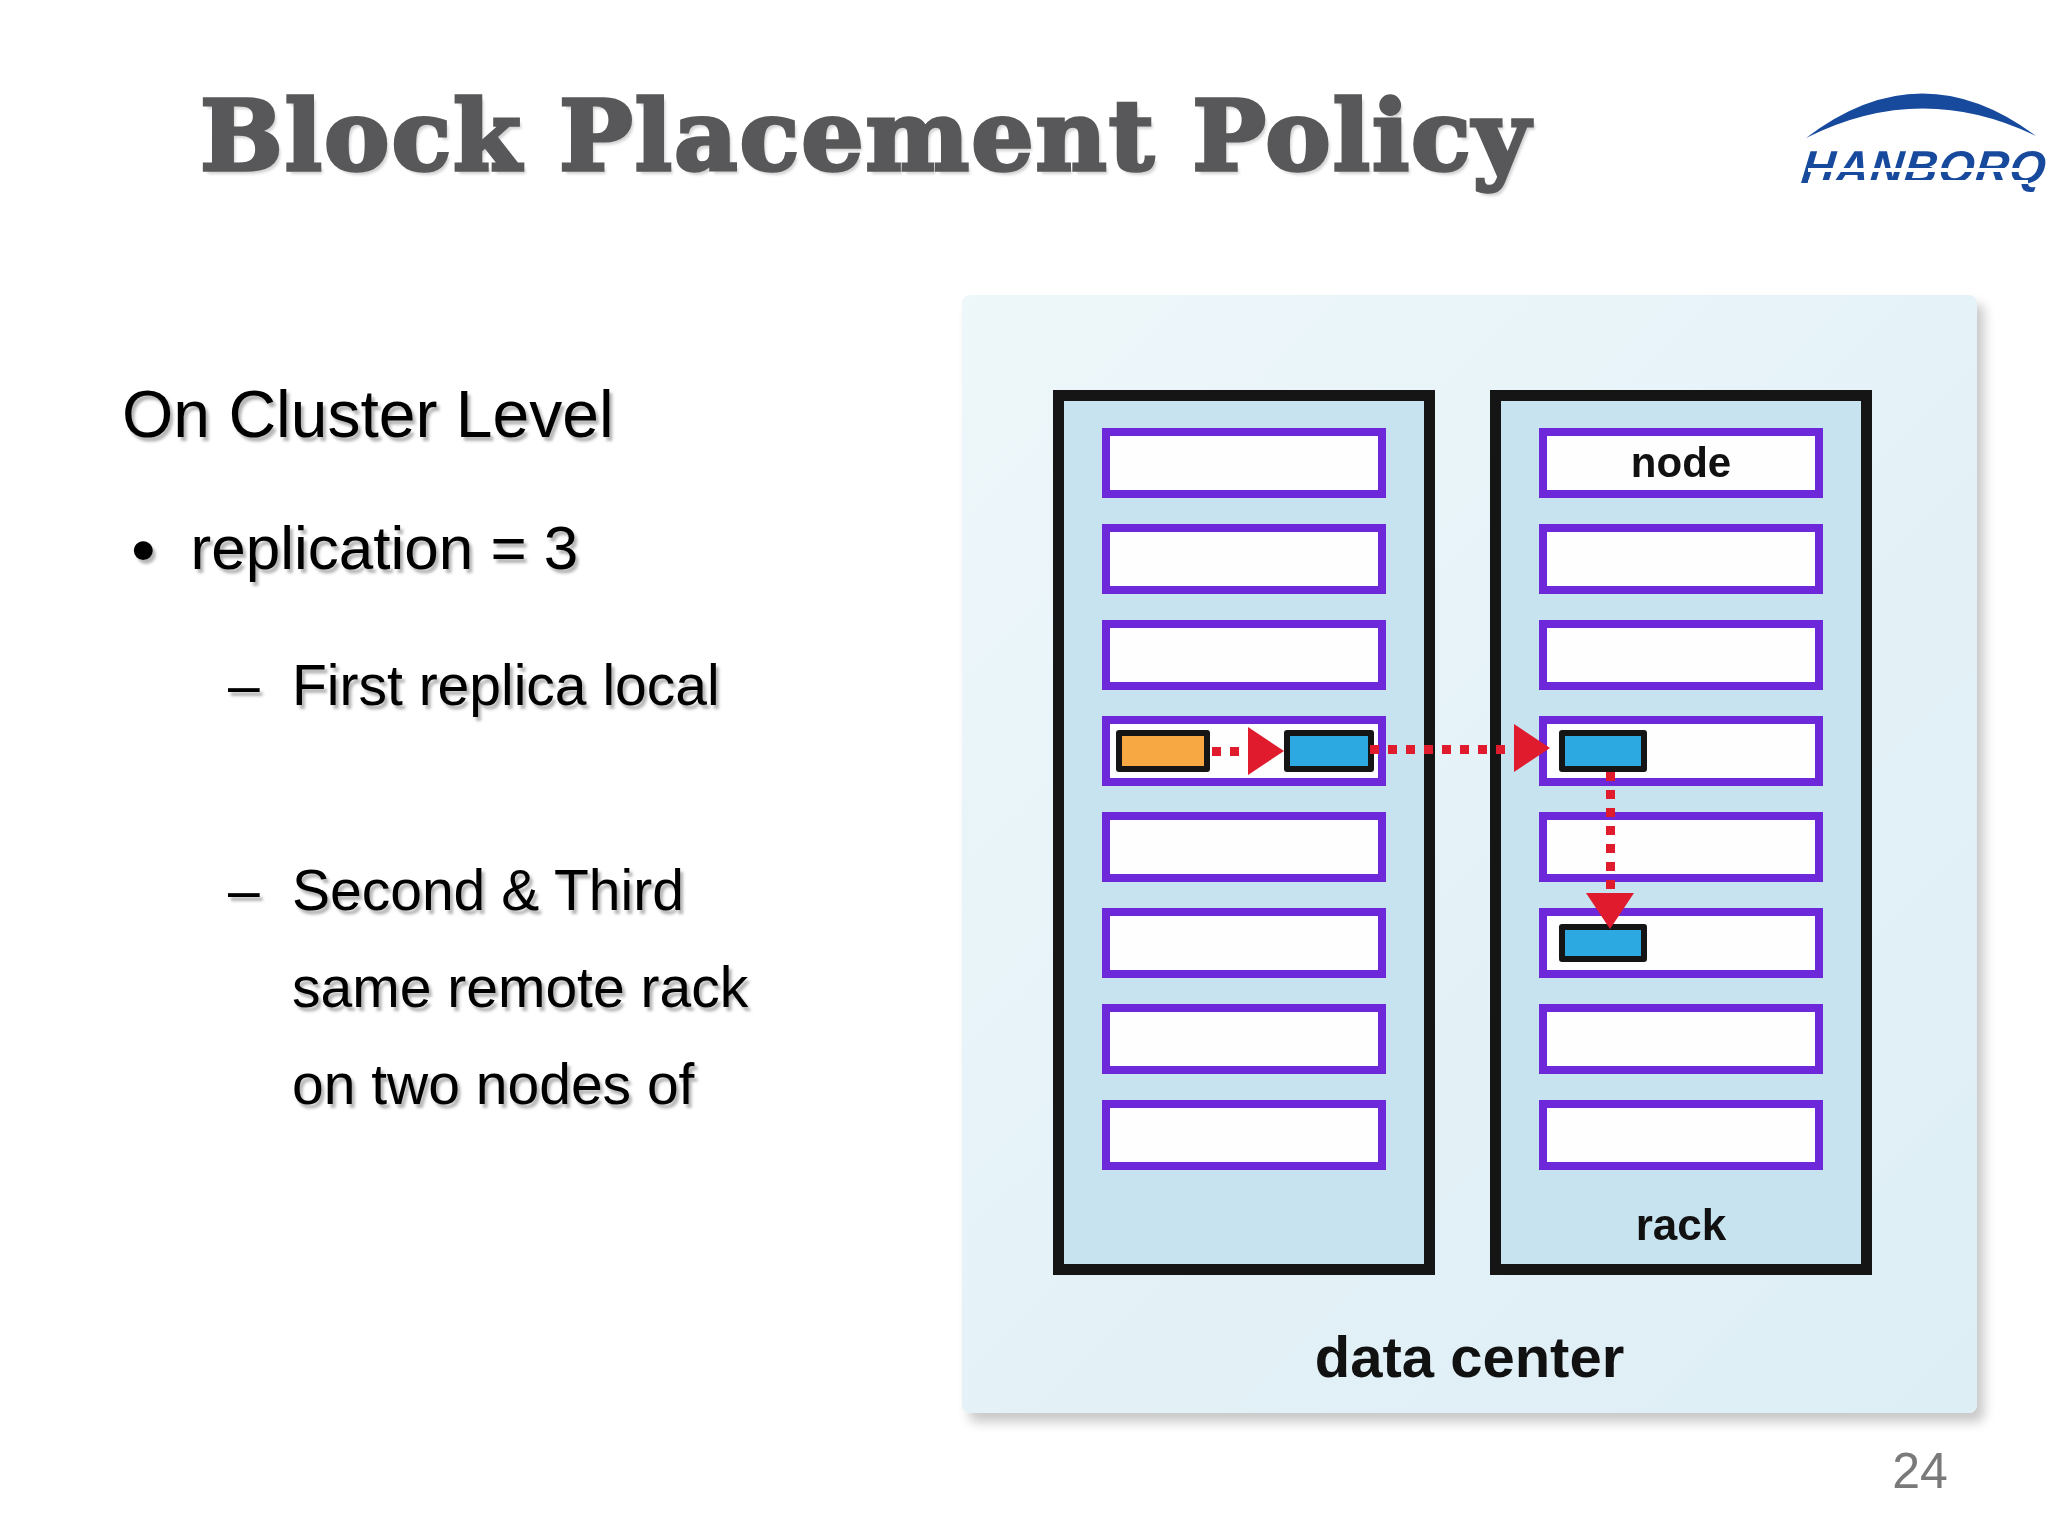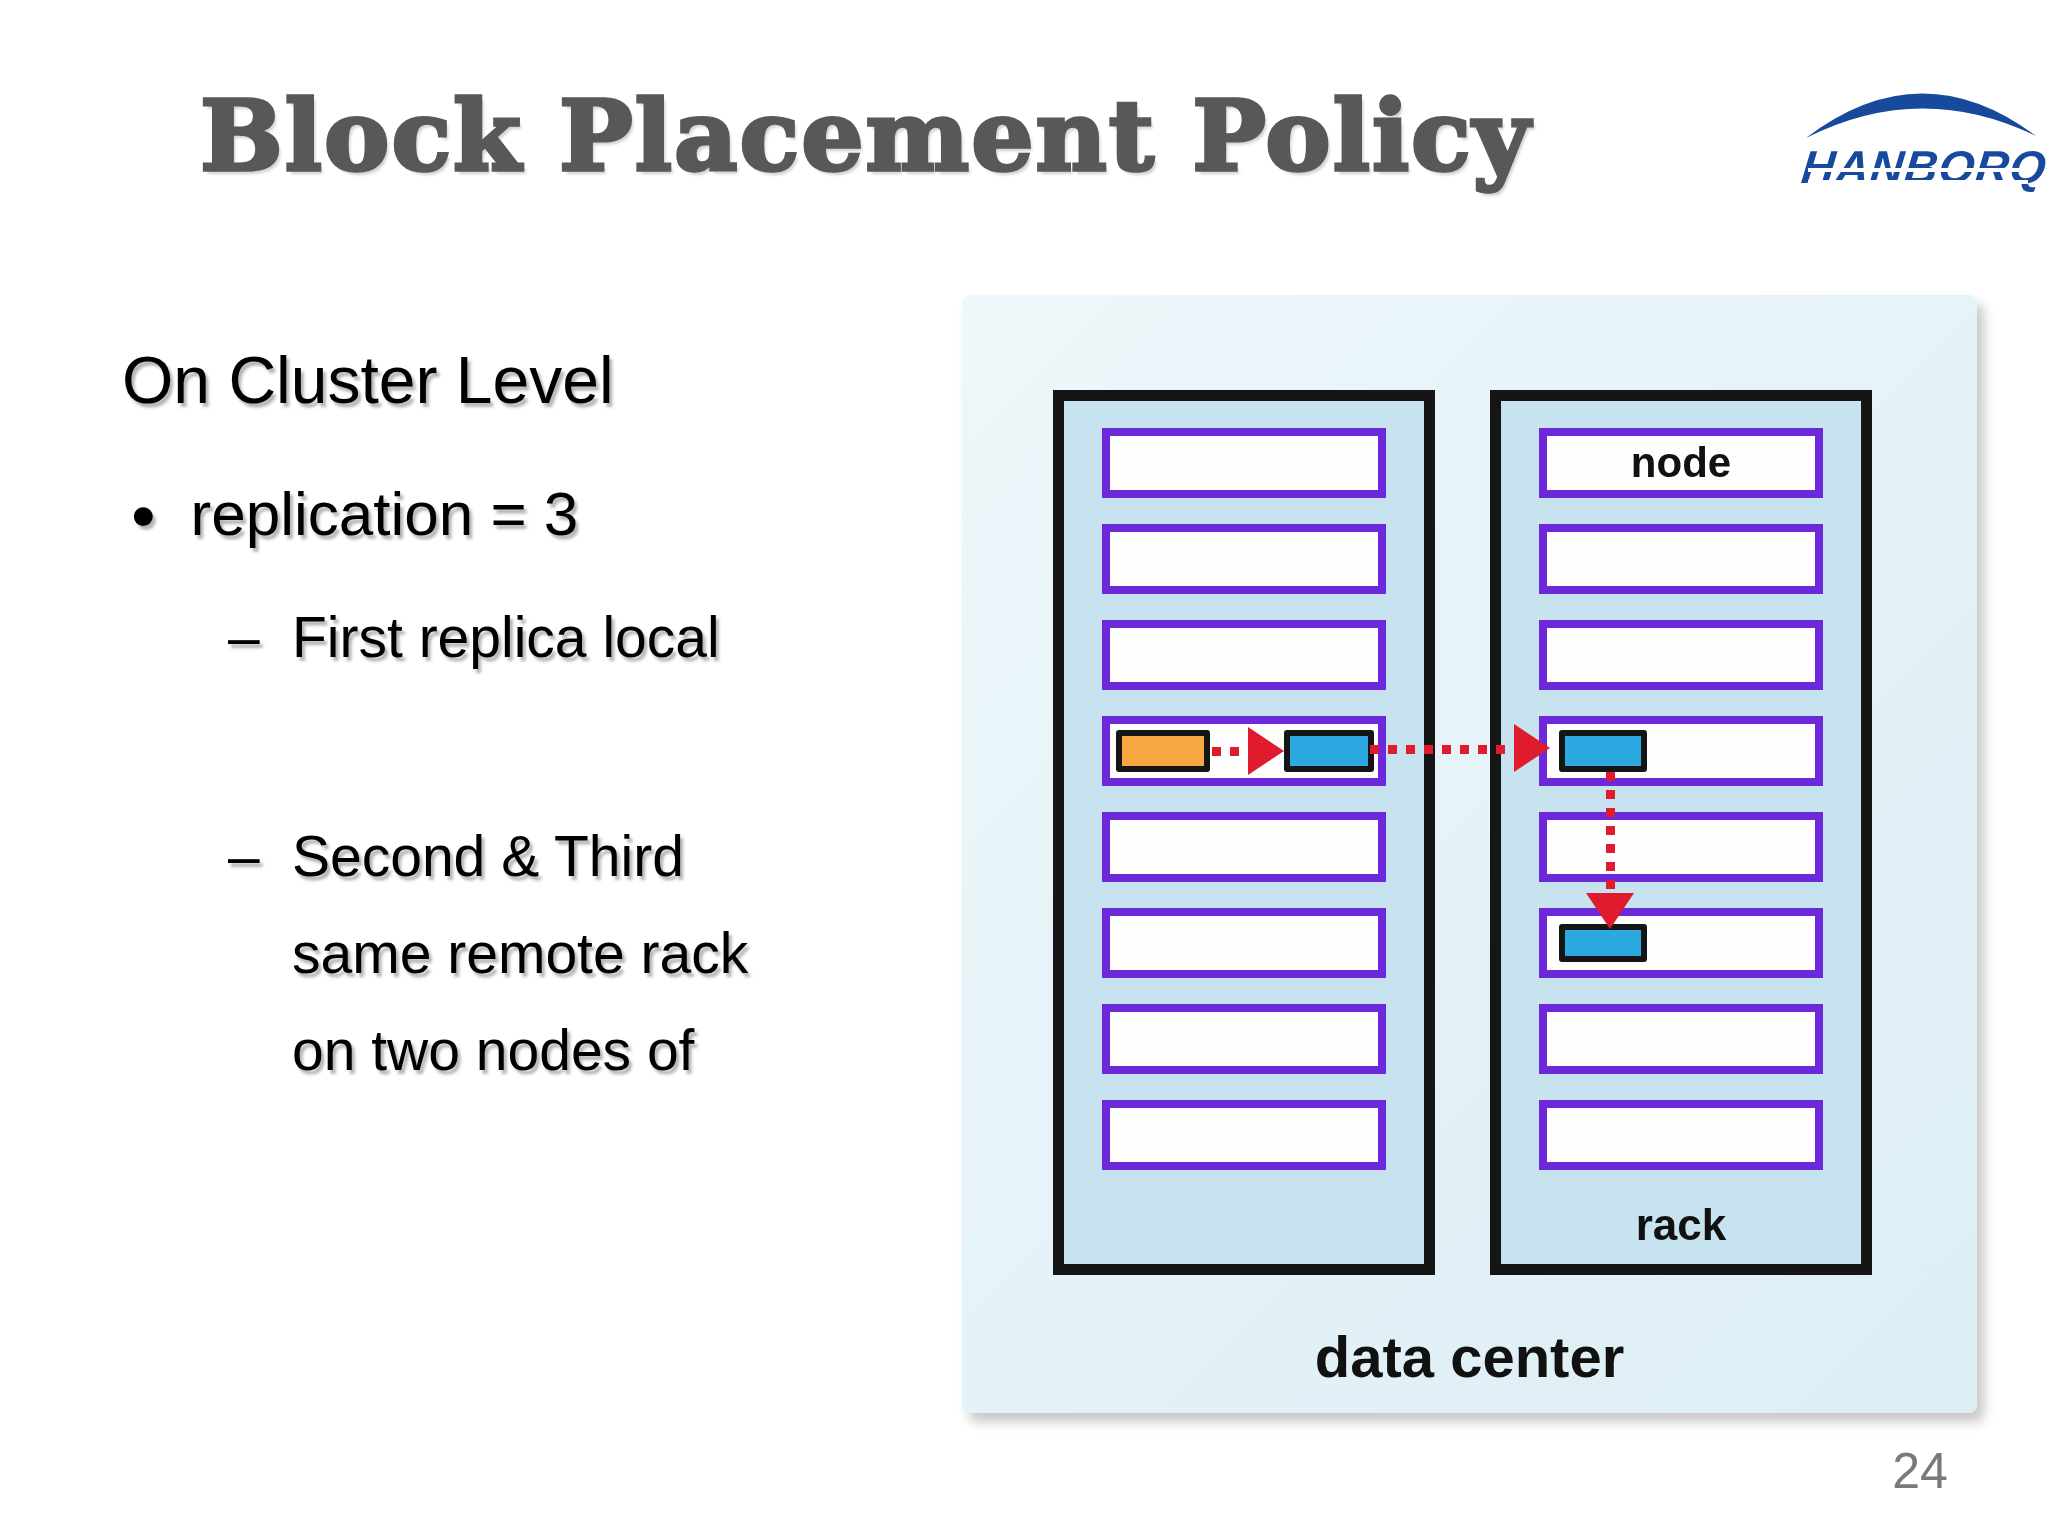--- a/index.html
+++ b/index.html
@@ -15,28 +15,28 @@
   
   .logo{position:absolute;left:1802px;top:66px;width:238px;height:140px;}
   .logo-arc{position:absolute;left:0;top:0;width:238px;height:78px;}
   .logo-text{position:absolute;left:0;top:74px;width:238px;text-align:center;
              font-style:italic;font-weight:bold;font-size:46px;letter-spacing:1px;
              color:#17499d;transform:skewX(-6deg);}
   .logo-stripe{position:absolute;left:6px;width:220px;height:4px;background:#ffffff;}
   .stripe1{top:102px;} .stripe2{top:114px;}
 
   
-  .body-text{color:#000;text-shadow:3px 4px 3px rgba(90,90,90,0.45);}
+  .body-text{color:#000;text-shadow:3px 4px 3px rgba(90,90,90,0.45);margin-top:34px;}
   .heading{position:absolute;left:122px;top:342px;font-size:66px;}
   .bullet-row{position:absolute;left:130px;top:478px;font-size:62px;}
   .bullet-dot{display:inline-block;vertical-align:middle;margin:-10px 34px 0 0;font-size:44px;}
   .sub{position:absolute;left:228px;font-size:57px;line-height:97px;}
   .sub .dash{display:inline-block;width:64px;}
   .sub .cont{display:block;margin-left:64px;}
-  .sub1{top:589px;} .sub2{top:808px;}
+  .sub1{top:603px;} .sub2{top:808px;}
 
   
   .panel{position:absolute;left:962px;top:295px;width:1015px;height:1118px;
          background:linear-gradient(135deg,#eef7fa 0%,#e3f1f7 60%,#ddeef5 100%);
          border-radius:8px;box-shadow:7px 9px 12px rgba(0,0,0,0.22);}
   .rack{position:absolute;top:95px;width:382px;height:885px;background:#c7e3f0;
         border:11px solid #151515;box-sizing:border-box;}
   .rack-left{left:91px;}
   .rack-right{left:528px;}
   .slot{box-sizing:border-box;height:70px;margin:26px 38px 0 38px;background:#fefefe;

